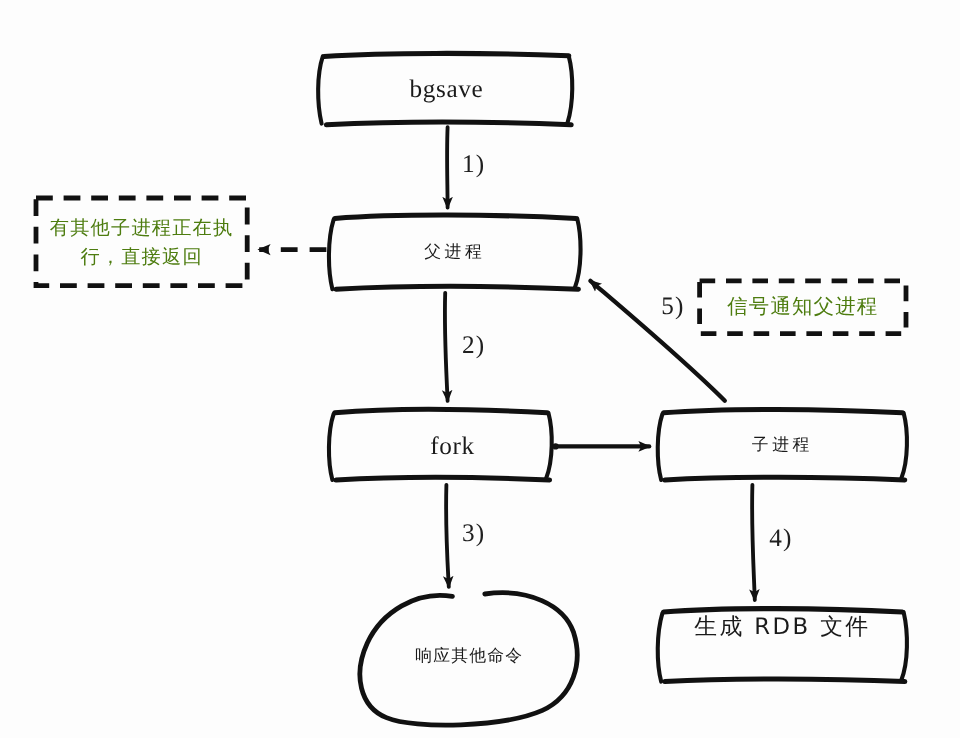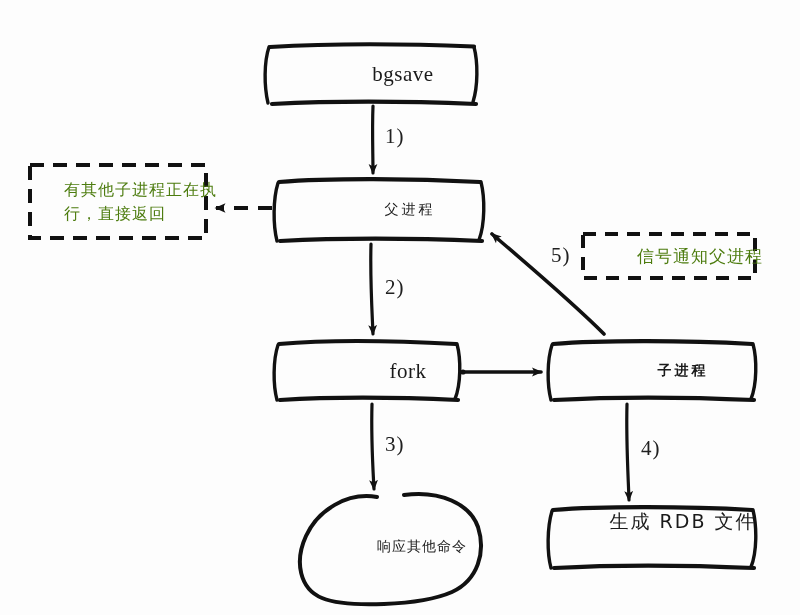--- a/index.html
+++ b/index.html
@@ -20,25 +20,24 @@
     left: 0;
     top: 0;
     width: 800px;
     height: 615px;
   }
   .node-label {
     position: absolute;
     display: flex;
     align-items: center;
     justify-content: center;
-    text-align: left;
+    text-align: center;
     color: #1a1a1a;
     pointer-events: none;
     white-space: nowrap;
-    padding-left: 31px;
   }
   .latin-label {
     font-family: "Liberation Serif", serif;
     font-size: 21px;
     letter-spacing: 0.5px;
   }
   .cjk-label {
     font-family: "DejaVu Sans", sans-serif;
     font-size: 14px;
     letter-spacing: 3px;
@@ -159,21 +158,21 @@
       <path d="M604,334 C570,300 520,258 492,234" fill="none" stroke="#111" stroke-width="3.6" stroke-linecap="round" marker-end="url(#arrowSolid)"></path>
     </g>
   </svg>
 
   <div class="node-label latin-label" style="left:268px; top:45px; width:208px; height:58px;">bgsave</div>
 
   <div class="node-label cjk-label" style="left:277px; top:180px; width:204px; height:60px;">父进程</div>
 
   <div class="node-label latin-label" style="left:277px; top:342px; width:200px; height:58px;">fork</div>
 
-  <div class="node-label cjk-label" style="left:551px; top:342px; width:202px; height:58px;font-weight:bold;">子进程</div>
+  <div class="node-label cjk-label" style="left:551px; top:342px; width:202px; height:58px;">子进程</div>
 
   <div class="node-label mixed-label" style="left:551px; top:492px; width:202px; height:60px;">生成 RDB 文件</div>
 
   <div class="node-label cjk-label" style="left:300px; top:495px; width:182px; height:104px; font-size:14px; letter-spacing:1px;">响应其他命令</div>
 
   <div class="node-label note-label" style="left:33px; top:166px; width:170px; height:71px;">有其他子进程正在执行，直接返回</div>
 
   <div class="node-label note-label" style="left:585px; top:234px; width:168px; height:44px; font-size:17px; letter-spacing:1px;">信号通知父进程</div>
 
   <div class="step-label" style="left:385px; top:124px;">1)</div>

